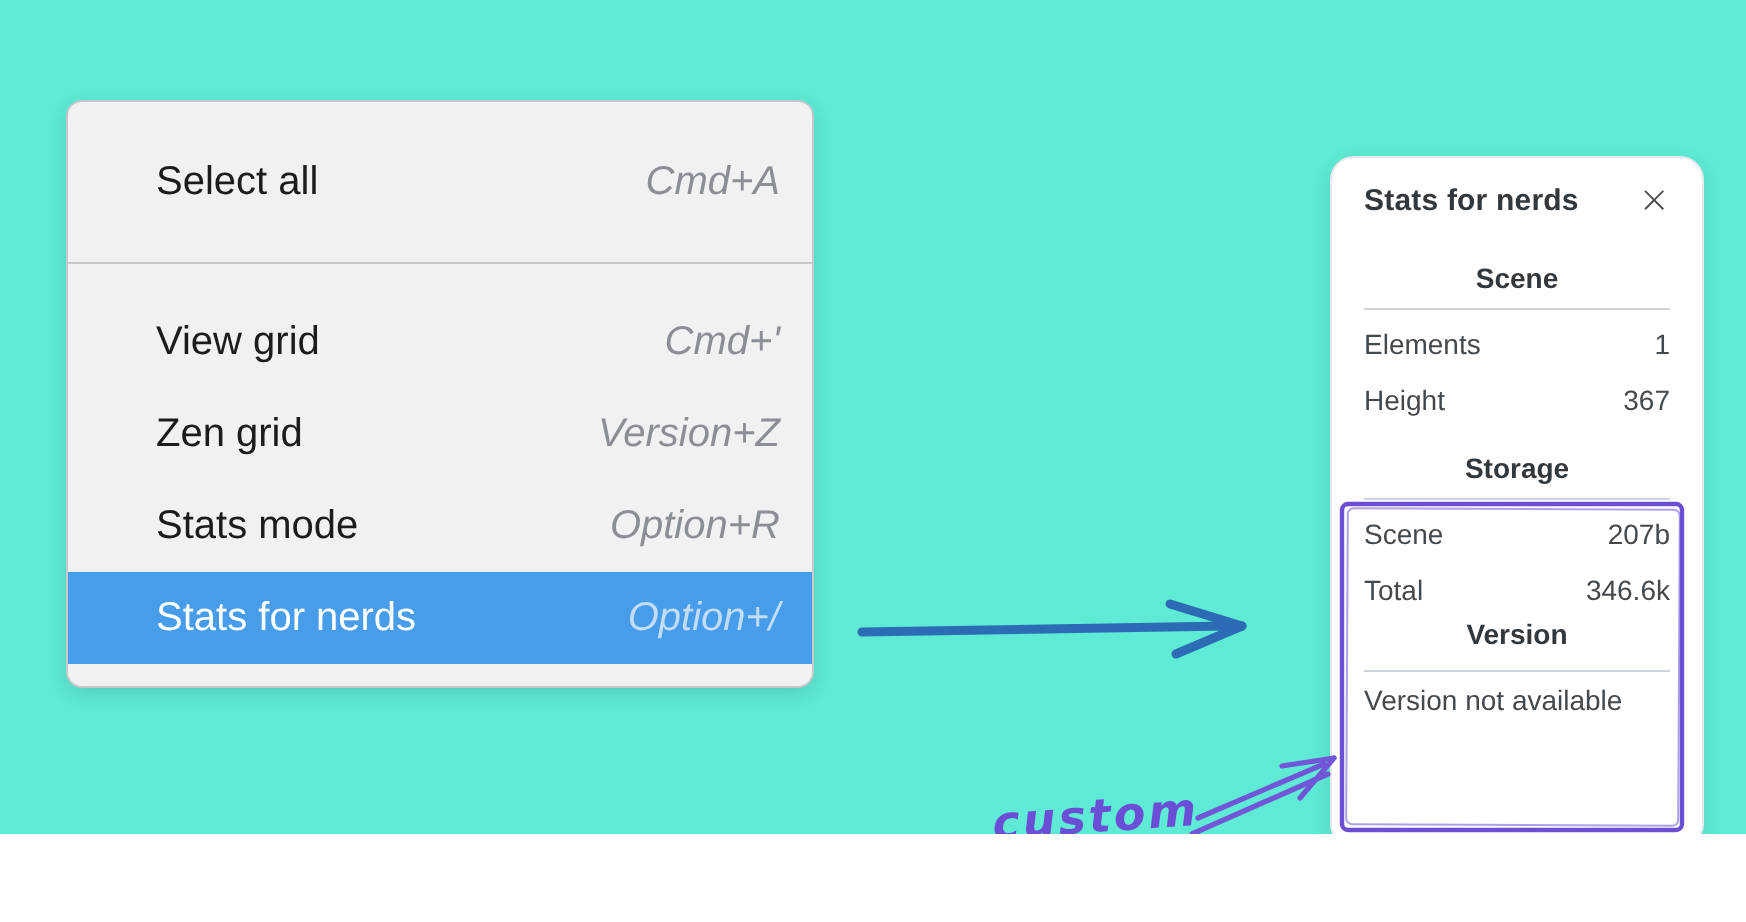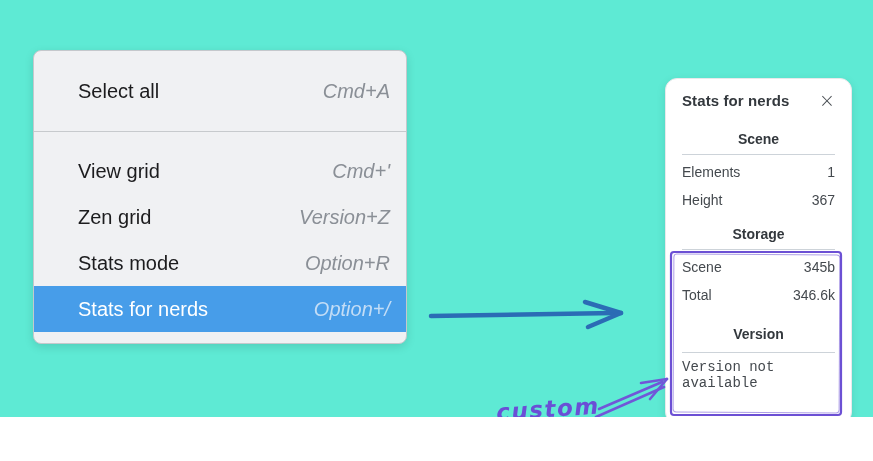--- a/index.html
+++ b/index.html
@@ -84,39 +84,38 @@
     font-family: "DejaVu Sans", sans-serif;
   }
   .stats-heading {
     text-align: center;
     font-weight: bold;
     color: #33383d;
     font-size: 14px;
   }
   .h-scene   { margin-top: 21px; }
   .h-storage { margin-top: 12px; }
-  .h-version { margin-top: 17px; }
+  .h-version { margin-top: 0; }
   .stats-rule {
     border: none;
     border-top: 1px solid #cdd3d9;
     margin-top: 7px;
   }
   .rule-version { margin-top: 10px; }
   .stats-rows { margin-top: 3px; }
   .stats-row {
     display: flex;
     justify-content: space-between;
     height: 28px;
     align-items: center;
     gap: 16px;
   }
   .stats-note {
     margin-top: 6px;
     color: #44494e;
-    font-family: Liberation Mono, monospace;
   }
 
   
   .overlay {
     position: absolute;
     left: 0; top: 0;
     width: 873px; height: 461px;
     pointer-events: none;
   }
   .annotation-label {
@@ -183,21 +182,21 @@
         <span>Height</span>
         <span>367</span>
       </div>
     </div>
 
     <div class="stats-heading h-storage">Storage</div>
     <hr class="stats-rule">
     <div class="stats-rows">
       <div class="stats-row">
         <span>Scene</span>
-        <span>345b</span>
+        <span>207b</span>
       </div>
       <div class="stats-row">
         <span>Total</span>
         <span>346.6k</span>
       </div>
     </div>
 
     <div class="stats-heading h-version">Version</div>
     <hr class="stats-rule rule-version">
     <div class="stats-note">Version not available</div>

